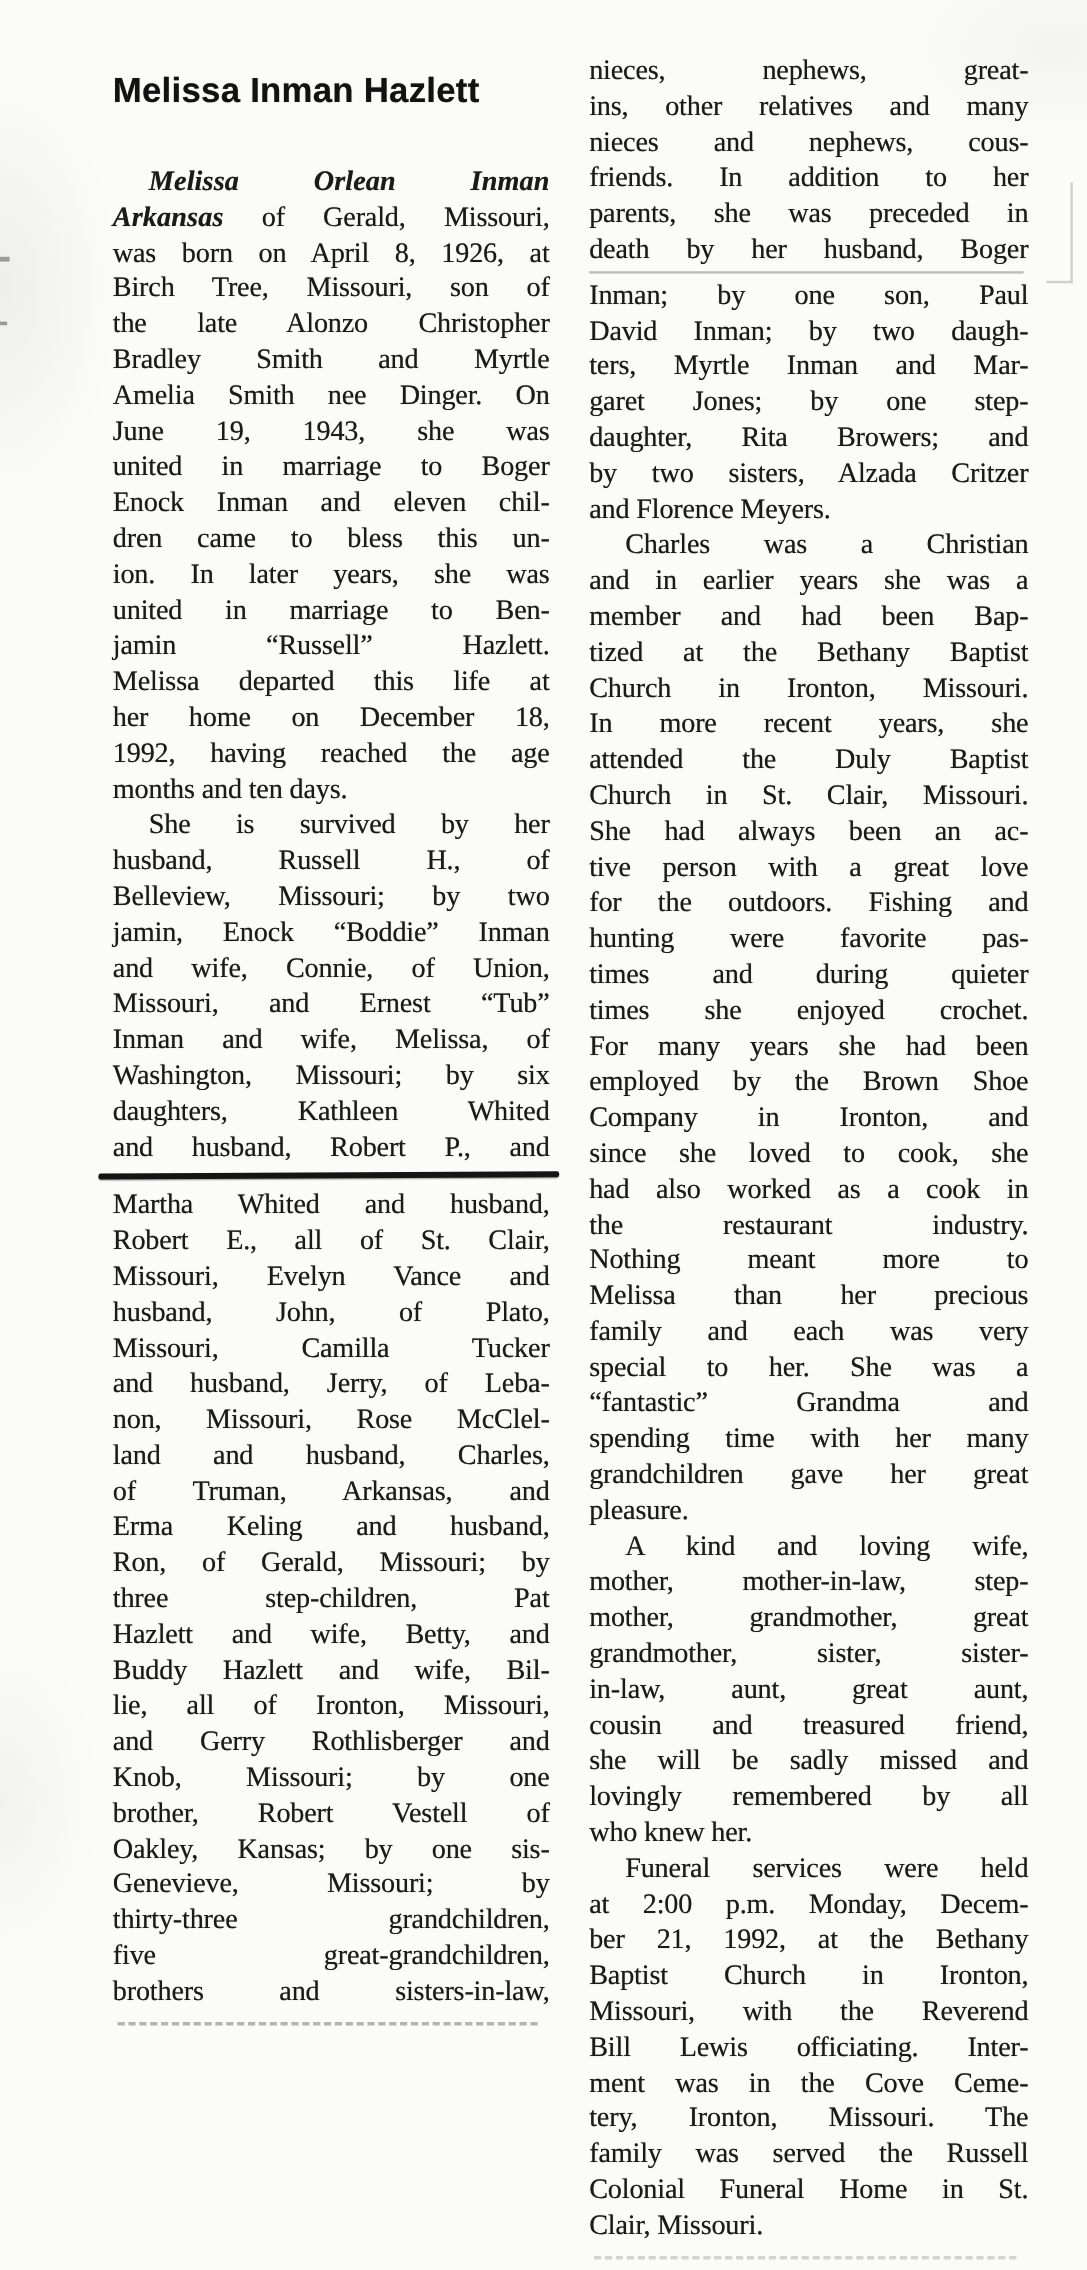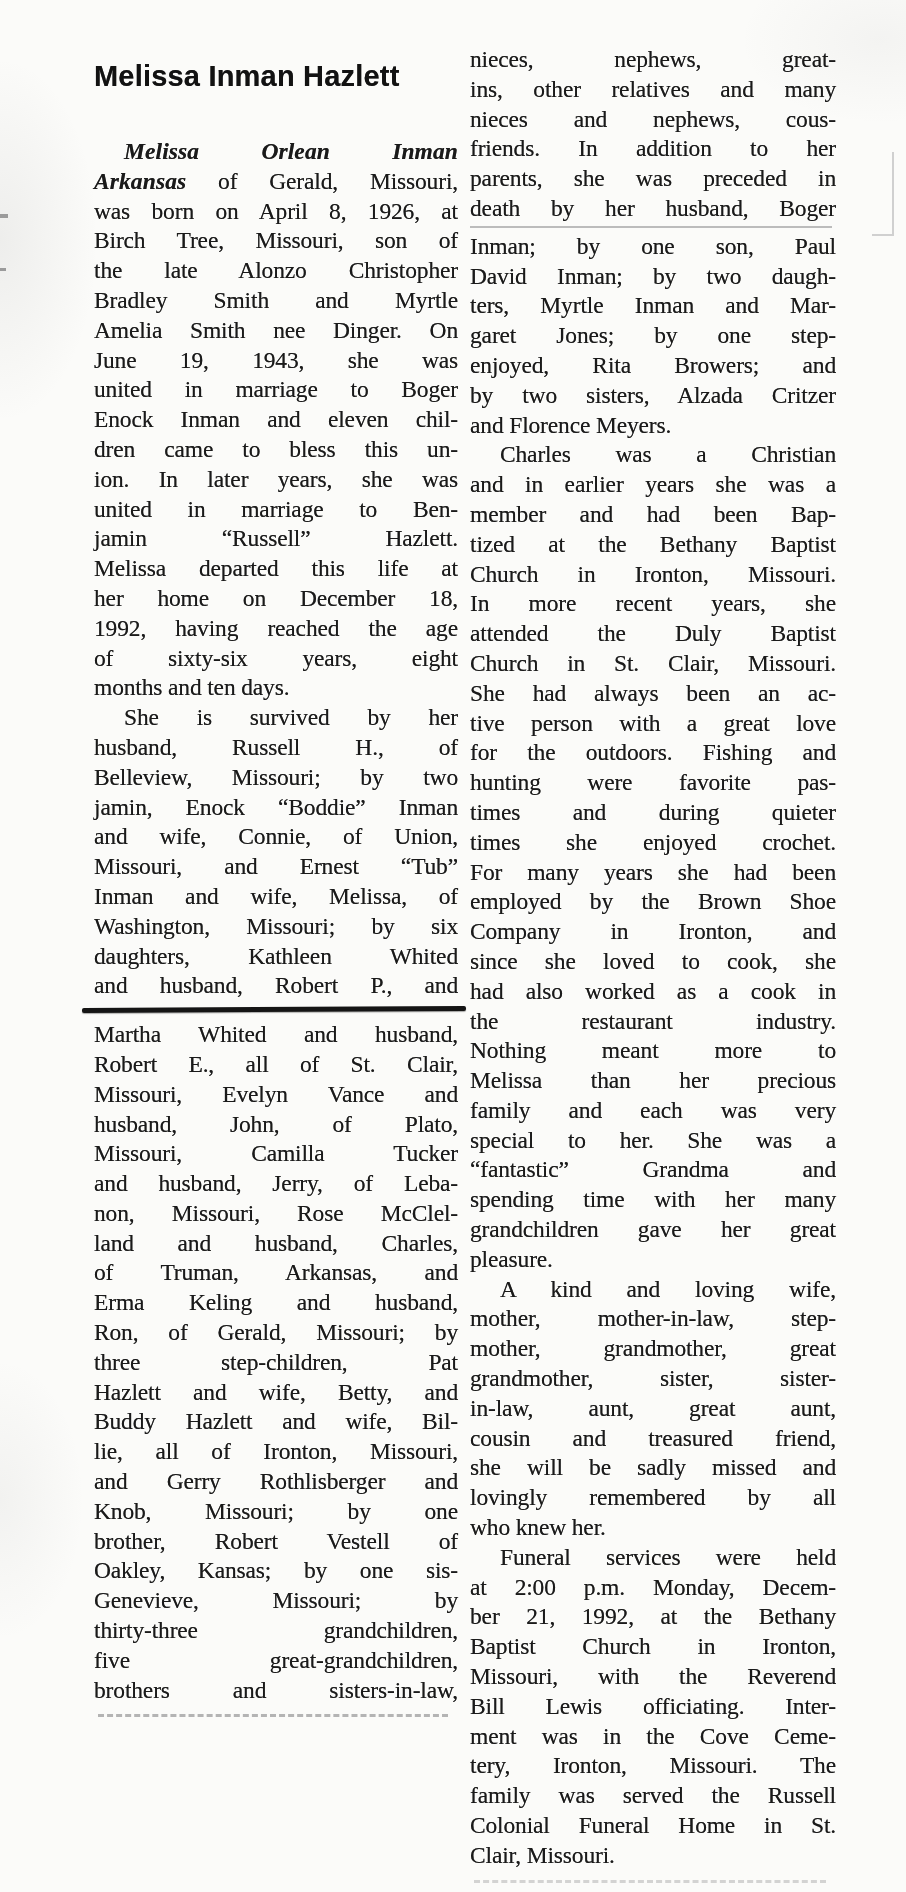--- a/index.html
+++ b/index.html
@@ -19,21 +19,21 @@
     content:"";position:absolute;inset:0;pointer-events:none;
     background:
       radial-gradient(140px 260px at 0px 240px, rgba(120,120,120,0.10), rgba(120,120,120,0) 70%),
       radial-gradient(120px 200px at 0px 1500px, rgba(120,120,120,0.07), rgba(120,120,120,0) 70%),
       radial-gradient(200px 120px at 880px 40px, rgba(120,120,120,0.06), rgba(120,120,120,0) 70%);
   }
   .cols{
     position:relative;
     display:flex;
     padding:45px 44px 0 94px;
-    gap:12px;
+    gap:33px;
   }
   .col{flex:0 0 auto;}
   .col-left{width:364px;}
   .col-right{width:366px;}
   .title{
     font-family:"Liberation Sans", sans-serif;
     font-weight:700;
     font-size:29px;
     line-height:34px;
     letter-spacing:0.2px;
@@ -95,21 +95,20 @@
             <div class="ln"><span>June 19, 1943, she was</span></div>
             <div class="ln"><span>united in marriage to Boger</span></div>
             <div class="ln"><span>Enock Inman and eleven chil-</span></div>
             <div class="ln"><span>dren came to bless this un-</span></div>
             <div class="ln"><span>ion. In later years, she was</span></div>
             <div class="ln"><span>united in marriage to Ben-</span></div>
             <div class="ln"><span>jamin “Russell” Hazlett.</span></div>
             <div class="ln"><span>Melissa departed this life at</span></div>
             <div class="ln"><span>her home on December 18,</span></div>
             <div class="ln"><span>1992, having reached the age</span></div>
-            <div class="ln"><span>of sixty-six years, eight</span></div>
             <div class="ln ln-end"><span>months and ten days.</span></div>
           </div>
           <div class="para indent">
             <div class="ln"><span>She is survived by her</span></div>
             <div class="ln"><span>husband, Russell H., of</span></div>
             <div class="ln"><span>Belleview, Missouri; by two</span></div>
             <div class="ln"><span>jamin, Enock “Boddie” Inman</span></div>
             <div class="ln"><span>and wife, Connie, of Union,</span></div>
             <div class="ln"><span>Missouri, and Ernest “Tub”</span></div>
             <div class="ln"><span>Inman and wife, Melissa, of</span></div>
@@ -155,21 +154,21 @@
             <div class="ln"><span>friends. In addition to her</span></div>
             <div class="ln"><span>parents, she was preceded in</span></div>
             <div class="ln"><span>death by her husband, Boger</span></div>
           </div>
           <div class="thinline"></div>
           <div class="para">
             <div class="ln"><span>Inman; by one son, Paul</span></div>
             <div class="ln"><span>David Inman; by two daugh-</span></div>
             <div class="ln"><span>ters, Myrtle Inman and Mar-</span></div>
             <div class="ln"><span>garet Jones; by one step-</span></div>
-            <div class="ln"><span>enjoyed, Rita Browers; and</span></div>
+            <div class="ln"><span>daughter, Rita Browers; and</span></div>
             <div class="ln"><span>by two sisters, Alzada Critzer</span></div>
             <div class="ln ln-end"><span>and Florence Meyers.</span></div>
           </div>
           <div class="para indent">
             <div class="ln"><span>Charles was a Christian</span></div>
             <div class="ln"><span>and in earlier years she was a</span></div>
             <div class="ln"><span>member and had been Bap-</span></div>
             <div class="ln"><span>tized at the Bethany Baptist</span></div>
             <div class="ln"><span>Church in Ironton, Missouri.</span></div>
             <div class="ln"><span>In more recent years, she</span></div>

